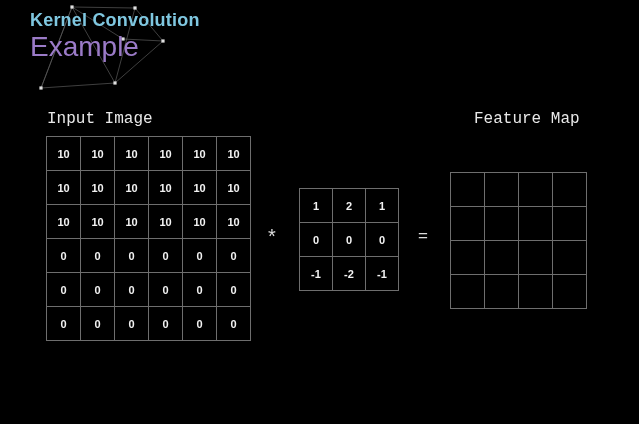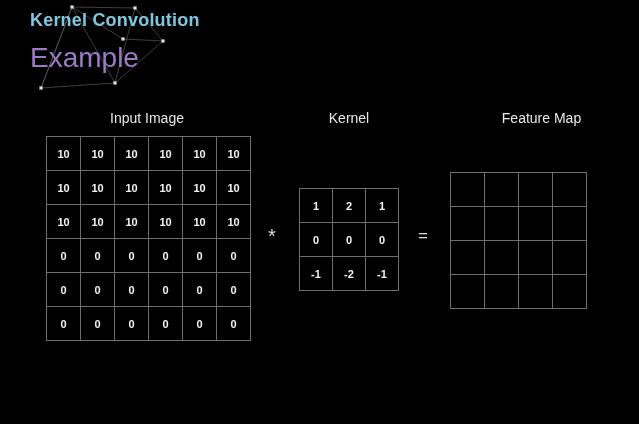--- a/index.html
+++ b/index.html
@@ -45,32 +45,33 @@
     color: #7fc7e0;
     letter-spacing: 0.2px;
     line-height: 20px;
     white-space: nowrap;
   }
   #title-sub {
     font-size: 28px;
     font-weight: normal;
     color: #9b7bc8;
     line-height: 32px;
-    margin-top: 12px;
+    margin-top: 1px;
     white-space: nowrap;
   }
 
   
   .caption {
     position: absolute;
-    font-size: 14px;
+    font-size: 16px;
     color: #e8e8e8;
-    text-align: center;
-    white-space: nowrap;
-    z-index: 2;
+    text-align: left;
+    white-space: nowrap;
+    z-index: 2;
+    font-family: Liberation Mono, monospace;
   }
   #caption-input  { left: 47px;  top: 110px; width: 200px; }
   #caption-kernel { left: 299px; top: 110px; width: 100px; }
   #caption-fmap   { left: 474px; top: 110px; width: 135px; }
 
   
   .matrix {
     position: absolute;
     border-collapse: collapse;
     z-index: 2;
@@ -146,21 +147,20 @@
         <rect x="121.4" y="37.4" width="3.2" height="3.2" fill="#e0e0e0"></rect>
       </g>
   </svg>
 
   <div id="title-block">
     <div id="title-main">Kernel Convolution</div>
     <div id="title-sub">Example</div>
   </div>
 
   <div class="caption" id="caption-input">Input Image</div>
-  <div class="caption" id="caption-kernel">Kernel</div>
   <div class="caption" id="caption-fmap">Feature Map</div>
 
   <table class="matrix" id="matrix-input">
       <tbody>
         <tr>
           <td>10</td>
           <td>10</td>
           <td>10</td>
           <td>10</td>
           <td>10</td>

